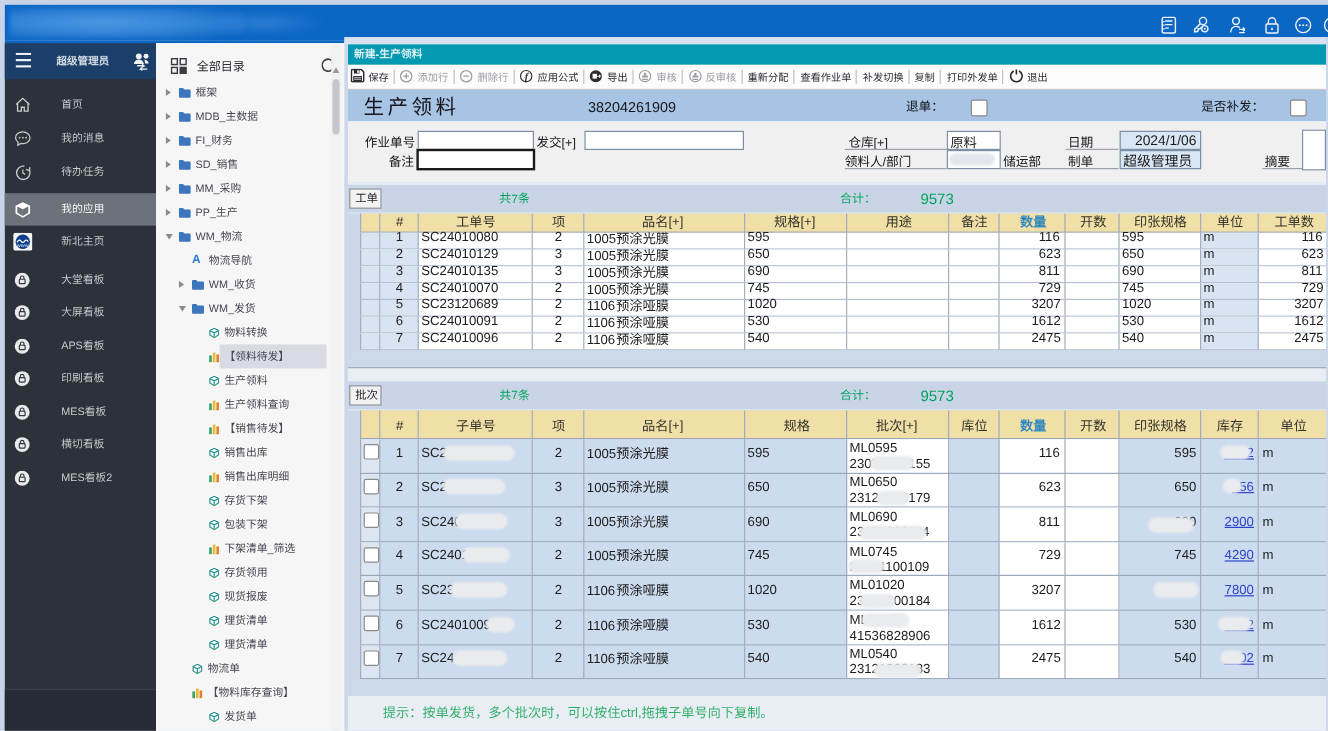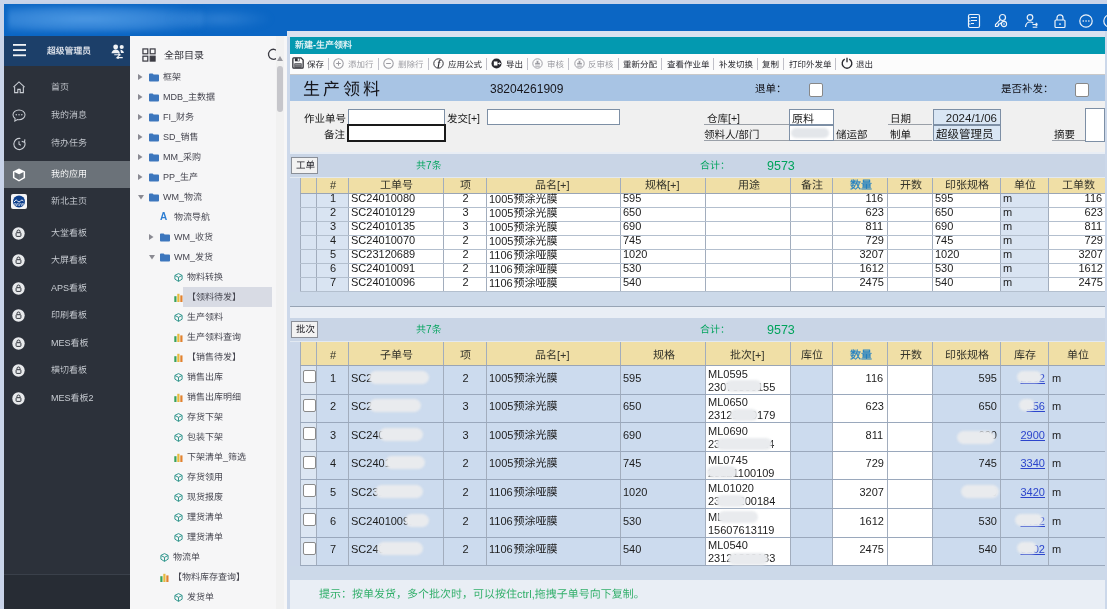--- a/index.html
+++ b/index.html
@@ -1465,21 +1465,21 @@
     <use href="#u9884" fill="#1c1c1c" transform="translate(24.5,9.7) scale(0.0110,-0.0110)"></use>
     <use href="#u6D82" fill="#1c1c1c" transform="translate(35.5,9.7) scale(0.0110,-0.0110)"></use>
     <use href="#u5149" fill="#1c1c1c" transform="translate(46.5,9.7) scale(0.0110,-0.0110)"></use>
     <use href="#u819C" fill="#1c1c1c" transform="translate(57.5,9.7) scale(0.0110,-0.0110)"></use>
   </svg>
 <div style="position:absolute;left:623.0px;top:457.3px;font:normal 11px 'Liberation Sans';color:#1c1c1c;white-space:nowrap">745</div>
 <div style="position:absolute;left:708.0px;top:453.6px;font:normal 11px 'Liberation Sans';color:#1c1c1c;white-space:nowrap">ML0745</div>
 <div style="position:absolute;left:708.0px;top:466.6px;font:normal 11px 'Liberation Sans';color:#1c1c1c;white-space:nowrap">23121100109</div>
 <div style="position:absolute;left:865.6px;top:457.3px;font:normal 11px 'Liberation Sans';color:#1c1c1c;white-space:nowrap">729</div>
 <div style="position:absolute;left:978.6px;top:457.3px;font:normal 11px 'Liberation Sans';color:#1c1c1c;white-space:nowrap">745</div>
-<div style="position:absolute;left:1020.5px;top:457.3px;font:11px 'Liberation Sans';color:#2c45cc;text-decoration:underline">3340</div>
+<div style="position:absolute;left:1020.5px;top:457.3px;font:11px 'Liberation Sans';color:#2c45cc;text-decoration:underline">4290</div>
 <div style="position:absolute;left:1052.0px;top:457.3px;font:normal 11px 'Liberation Sans';color:#1c1c1c;white-space:nowrap">m</div>
 <div style="position:absolute;left:385px;top:456.30000000000007px;width:40px;height:13px;background:#e9ebee;border-radius:6.5px;filter:blur(1px);"></div>
 <div style="position:absolute;left:707px;top:465.80000000000007px;width:30px;height:12px;background:#e9ebee;border-radius:6.0px;filter:blur(1px);"></div>
 <div style="position:absolute;left:300px;top:480.4000000000001px;width:807px;height:28.6px;background:#ccdbee;"></div>
 <div style="position:absolute;left:300px;top:480.4000000000001px;width:17px;height:28.6px;background:#dce6f2;"></div>
 <div style="position:absolute;left:706px;top:480.4000000000001px;width:85px;height:28.6px;background:#fff;"></div>
 <div style="position:absolute;left:833px;top:480.4000000000001px;width:55px;height:28.6px;background:#fff;"></div>
 <div style="position:absolute;left:888px;top:480.4000000000001px;width:45px;height:28.6px;background:#fff;"></div>
 <div style="position:absolute;left:316px;top:480.4000000000001px;width:1px;height:28.6px;background:#a2adbd;"></div>
 <div style="position:absolute;left:348px;top:480.4000000000001px;width:1px;height:28.6px;background:#a2adbd;"></div>
@@ -1505,21 +1505,21 @@
     <use href="#u9884" fill="#1c1c1c" transform="translate(24.5,9.7) scale(0.0110,-0.0110)"></use>
     <use href="#u6D82" fill="#1c1c1c" transform="translate(35.5,9.7) scale(0.0110,-0.0110)"></use>
     <use href="#u54D1" fill="#1c1c1c" transform="translate(46.5,9.7) scale(0.0110,-0.0110)"></use>
     <use href="#u819C" fill="#1c1c1c" transform="translate(57.5,9.7) scale(0.0110,-0.0110)"></use>
   </svg>
 <div style="position:absolute;left:623.0px;top:485.9px;font:normal 11px 'Liberation Sans';color:#1c1c1c;white-space:nowrap">1020</div>
 <div style="position:absolute;left:708.0px;top:482.2px;font:normal 11px 'Liberation Sans';color:#1c1c1c;white-space:nowrap">ML01020</div>
 <div style="position:absolute;left:708.0px;top:495.2px;font:normal 11px 'Liberation Sans';color:#1c1c1c;white-space:nowrap">23121200184</div>
 <div style="position:absolute;left:859.5px;top:485.9px;font:normal 11px 'Liberation Sans';color:#1c1c1c;white-space:nowrap">3207</div>
 <div style="position:absolute;left:972.5px;top:485.9px;font:normal 11px 'Liberation Sans';color:#1c1c1c;white-space:nowrap">1020</div>
-<div style="position:absolute;left:1020.5px;top:485.9px;font:11px 'Liberation Sans';color:#2c45cc;text-decoration:underline">3420</div>
+<div style="position:absolute;left:1020.5px;top:485.9px;font:11px 'Liberation Sans';color:#2c45cc;text-decoration:underline">7800</div>
 <div style="position:absolute;left:1052.0px;top:485.9px;font:normal 11px 'Liberation Sans';color:#1c1c1c;white-space:nowrap">m</div>
 <div style="position:absolute;left:375px;top:484.9000000000001px;width:48px;height:13px;background:#e9ebee;border-radius:6.5px;filter:blur(1px);"></div>
 <div style="position:absolute;left:716px;top:495.4000000000001px;width:30px;height:12px;background:#e9ebee;border-radius:6.0px;filter:blur(1px);"></div>
 <div style="position:absolute;left:961px;top:484.9000000000001px;width:38px;height:13px;background:#e9ebee;border-radius:6.5px;filter:blur(1px);"></div>
 <div style="position:absolute;left:300px;top:509.0000000000001px;width:807px;height:28.6px;background:#ccdbee;"></div>
 <div style="position:absolute;left:300px;top:509.0000000000001px;width:17px;height:28.6px;background:#dce6f2;"></div>
 <div style="position:absolute;left:706px;top:509.0000000000001px;width:85px;height:28.6px;background:#fff;"></div>
 <div style="position:absolute;left:833px;top:509.0000000000001px;width:55px;height:28.6px;background:#fff;"></div>
 <div style="position:absolute;left:888px;top:509.0000000000001px;width:45px;height:28.6px;background:#fff;"></div>
 <div style="position:absolute;left:316px;top:509.0000000000001px;width:1px;height:28.6px;background:#a2adbd;"></div>
@@ -1543,21 +1543,21 @@
 <div style="position:absolute;left:462.4px;top:514.5px;font:normal 11px 'Liberation Sans';color:#1c1c1c;white-space:nowrap">2</div>
 <svg style="position:absolute;left:489.0px;top:514.5px;overflow:visible" width="68" height="14">
     <text x="0.0" y="9.7" font-family="Liberation Sans" font-size="11px" font-weight="normal" fill="#1c1c1c">1106</text>
     <use href="#u9884" fill="#1c1c1c" transform="translate(24.5,9.7) scale(0.0110,-0.0110)"></use>
     <use href="#u6D82" fill="#1c1c1c" transform="translate(35.5,9.7) scale(0.0110,-0.0110)"></use>
     <use href="#u54D1" fill="#1c1c1c" transform="translate(46.5,9.7) scale(0.0110,-0.0110)"></use>
     <use href="#u819C" fill="#1c1c1c" transform="translate(57.5,9.7) scale(0.0110,-0.0110)"></use>
   </svg>
 <div style="position:absolute;left:623.0px;top:514.5px;font:normal 11px 'Liberation Sans';color:#1c1c1c;white-space:nowrap">530</div>
 <div style="position:absolute;left:708.0px;top:510.8px;font:normal 11px 'Liberation Sans';color:#1c1c1c;white-space:nowrap">ML0530</div>
-<div style="position:absolute;left:708.0px;top:523.8px;font:normal 11px 'Liberation Sans';color:#1c1c1c;white-space:nowrap">15607613119</div>
+<div style="position:absolute;left:708.0px;top:523.8px;font:normal 11px 'Liberation Sans';color:#1c1c1c;white-space:nowrap">41536828906</div>
 <div style="position:absolute;left:859.5px;top:514.5px;font:normal 11px 'Liberation Sans';color:#1c1c1c;white-space:nowrap">1612</div>
 <div style="position:absolute;left:978.6px;top:514.5px;font:normal 11px 'Liberation Sans';color:#1c1c1c;white-space:nowrap">530</div>
 <div style="position:absolute;left:1020.5px;top:514.5px;font:11px 'Liberation Sans';color:#2c45cc;text-decoration:underline">4452</div>
 <div style="position:absolute;left:1052.0px;top:514.5px;font:normal 11px 'Liberation Sans';color:#1c1c1c;white-space:nowrap">m</div>
 <div style="position:absolute;left:405px;top:513.5000000000001px;width:24px;height:13px;background:#e9ebee;border-radius:6.5px;filter:blur(1px);"></div>
 <div style="position:absolute;left:718px;top:511.0000000000001px;width:40px;height:12px;background:#e9ebee;border-radius:6.0px;filter:blur(1px);"></div>
 <div style="position:absolute;left:1015px;top:513.5000000000001px;width:28px;height:12px;background:#e9ebee;border-radius:6.0px;filter:blur(1px);"></div>
 <div style="position:absolute;left:300px;top:537.6000000000001px;width:807px;height:28.6px;background:#ccdbee;"></div>
 <div style="position:absolute;left:300px;top:537.6000000000001px;width:17px;height:28.6px;background:#dce6f2;"></div>
 <div style="position:absolute;left:706px;top:537.6000000000001px;width:85px;height:28.6px;background:#fff;"></div>

